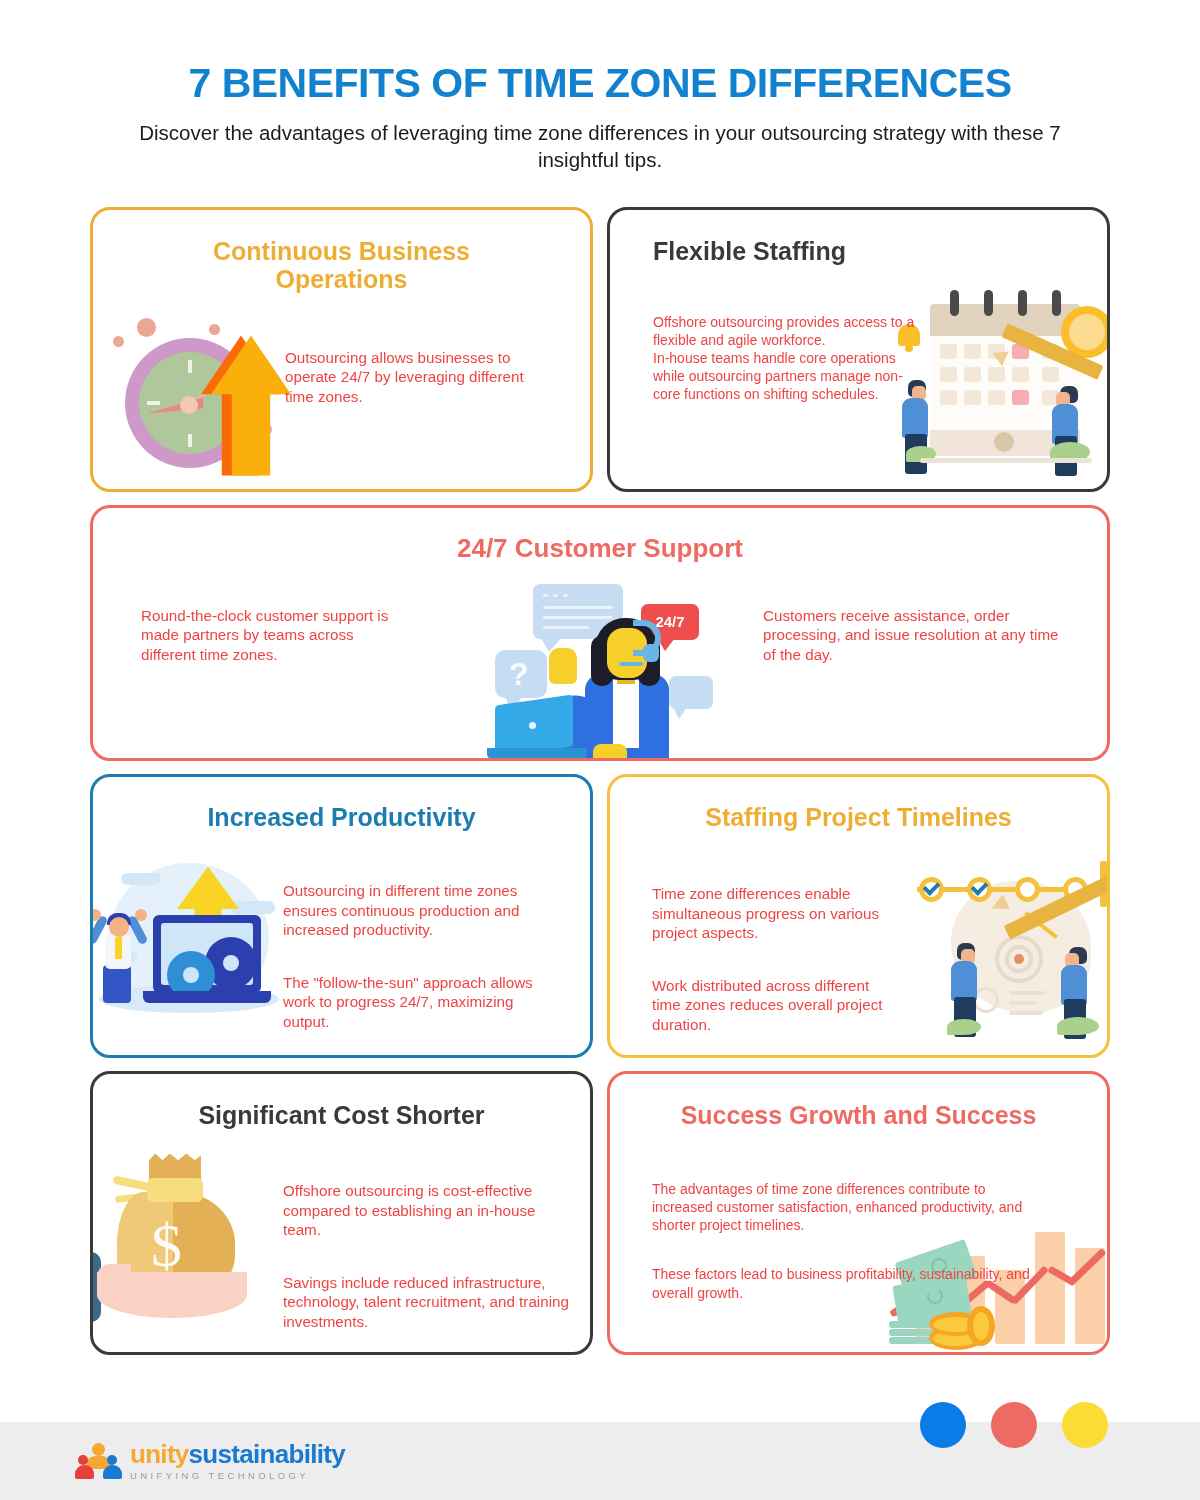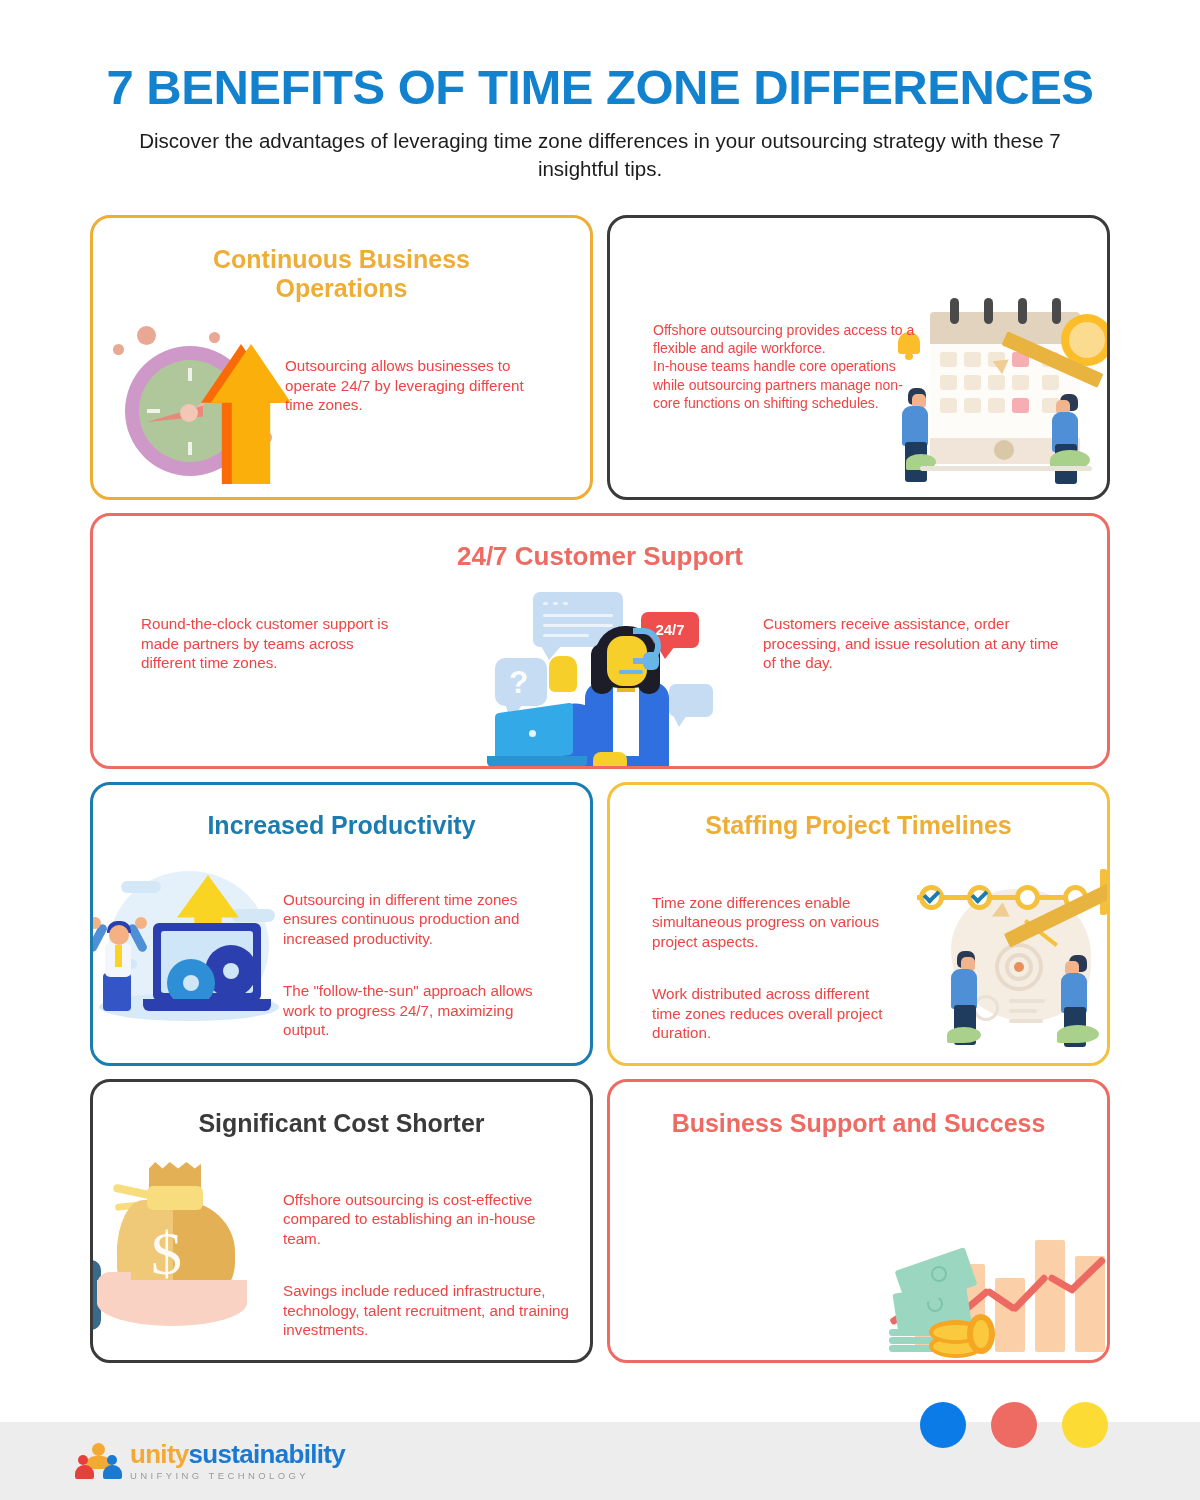--- a/index.html
+++ b/index.html
@@ -9,21 +9,21 @@
     font-family: "Liberation Sans", sans-serif;
     position: relative;
     overflow: hidden;
   }
   .page { width: 1200px; height: 1500px; position: relative; display: flex; flex-direction: column; }
 
   
   .header { padding: 62px 90px 0 90px; text-align: center; }
   .main-title {
     color: #1282CE;
-    font-size: 49px;
+    font-size: 41px;
     font-weight: bold;
     letter-spacing: -0.5px;
     line-height: 1.05;
     text-transform: uppercase;
   }
   .subtitle {
     margin-top: 14px;
     color: #1c1c1c;
     font-size: 20.5px;
     line-height: 1.33;
@@ -275,20 +275,21 @@
           <div class="comp-needle-b"></div>
           <div class="comp-needle-a"></div>
           <div class="comp-hub"></div>
           <div class="arrow-orange"></div>
           <div class="arrow-yellow"></div>
         </div>
         <div class="card-body c1-text">Outsourcing allows businesses to operate 24/7 by leveraging different time zones.</div>
       </div>
 
       <div class="card half" id="card2">
+        <div class="card-title">Flexible Staffing</div>
         <div class="illus cal-wrap">
           <div class="cal-body"></div>
           <div class="cal-head"></div>
           <div class="ring" style="left:58px;"></div>
           <div class="ring" style="left:92px;"></div>
           <div class="ring" style="left:126px;"></div>
           <div class="ring" style="left:160px;"></div>
           <div class="cal-cell" style="left:48px;top:62px;"></div>
           <div class="cal-cell" style="left:72px;top:62px;"></div>
           <div class="cal-cell" style="left:96px;top:62px;"></div>
@@ -472,21 +473,21 @@
           <div class="hand-thumb"></div>
           <div class="hand"></div>
         </div>
         <div class="card-body c6-text">
           <p>Offshore outsourcing is cost-effective compared to establishing an in-house team.</p>
           <p>Savings include reduced infrastructure, technology, talent recruitment, and training investments.</p>
         </div>
       </div>
 
       <div class="card half tall" id="card7">
-        <div class="card-title">Business Support and Success</div>
+        <div class="card-title">Success Growth and Success</div>
         <div class="illus growth-wrap">
           <div class="gbar" style="left:34px;width:30px;height:54px;"></div>
           <div class="gbar" style="left:74px;width:30px;height:88px;"></div>
           <div class="gbar" style="left:114px;width:30px;height:74px;"></div>
           <div class="gbar" style="left:154px;width:30px;height:112px;"></div>
           <div class="gbar" style="left:194px;width:30px;height:96px;"></div>
           <div class="trend">
             <div class="tseg" style="left:0px;bottom:24px;width:46px;transform:rotate(-32deg);"></div>
             <div class="tseg" style="left:38px;bottom:48px;width:34px;transform:rotate(38deg);"></div>
             <div class="tseg" style="left:64px;bottom:28px;width:44px;transform:rotate(-40deg);"></div>
@@ -502,20 +503,24 @@
           <div class="bill-oval" style="left:46px;bottom:48px;"></div>
           <div class="bill" style="left:18px;bottom:62px;width:74px;height:40px;transform:rotate(-19deg);"></div>
           <div class="bill-oval" style="left:50px;bottom:78px;"></div>
           <div class="coin" style="left:48px;bottom:2px;width:54px;height:24px;"></div>
           <div class="coin-in" style="left:52px;bottom:6px;width:46px;height:15px;"></div>
           <div class="coin" style="left:48px;bottom:16px;width:54px;height:24px;"></div>
           <div class="coin-in" style="left:52px;bottom:20px;width:46px;height:15px;"></div>
           <div class="coin" style="left:86px;bottom:6px;width:28px;height:40px;"></div>
           <div class="coin-in" style="left:92px;bottom:12px;width:16px;height:28px;"></div>
         </div>
+        <div class="card-body small c7-text">
+          <p>The advantages of time zone differences contribute to increased customer satisfaction, enhanced productivity, and shorter project timelines.</p>
+          <p>These factors lead to business profitability, sustainability, and overall growth.</p>
+        </div>
       </div>
     </div>
   </div>
 
   <div class="footer">
     <div class="logo-mark">
       <div class="lm-c" style="left:14px;top:0px;width:13px;height:13px;background:#F3A933;"></div>
       <div class="lm-body" style="left:7px;top:13px;width:27px;height:13px;background:#F3A933;border-radius:13px 13px 3px 3px;"></div>
       <div class="lm-c" style="left:0px;top:12px;width:10px;height:10px;background:#E5403C;"></div>
       <div class="lm-body" style="left:-3px;top:22px;width:19px;height:14px;background:#E5403C;border-radius:9px 9px 2px 2px;"></div>

